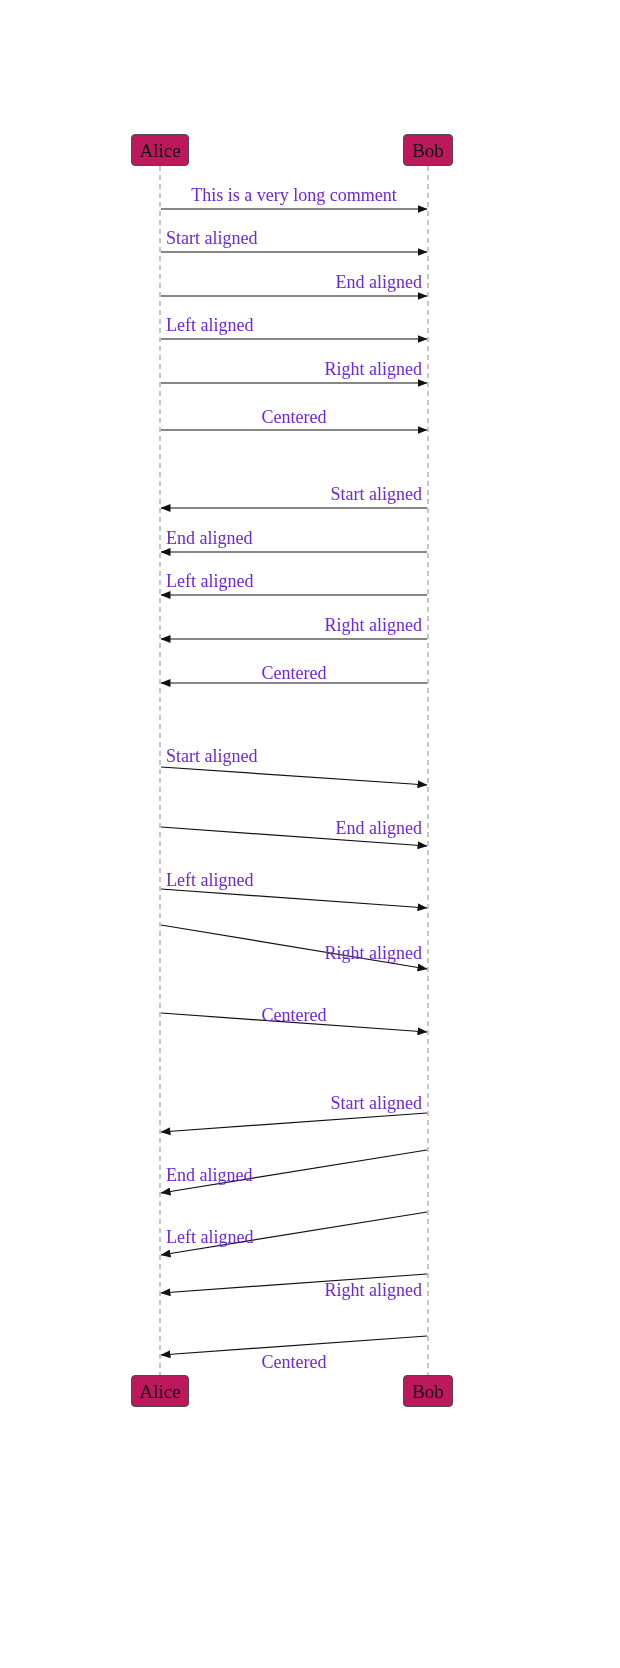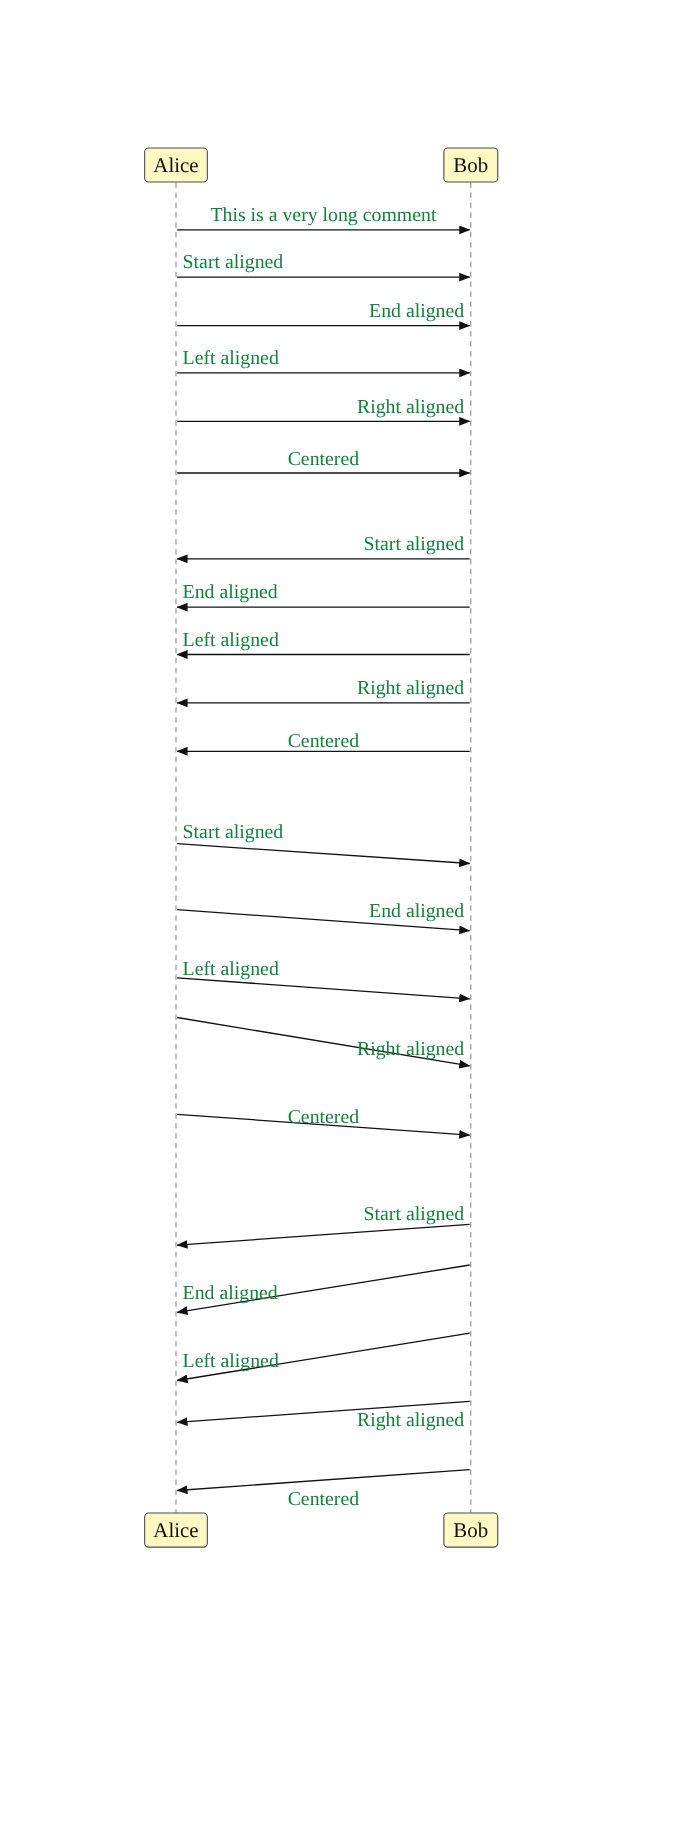--- a/index.html
+++ b/index.html
@@ -20,39 +20,39 @@
     height: 1668px;
   }
   svg#sequence-svg {
     position: absolute;
     left: 0;
     top: 0;
   }
   .lifeline-box {
     position: absolute;
     box-sizing: border-box;
-    background: #fef9c3;
+    background: #be185d;
     border: 1px solid #4a4a55;
     border-radius: 4px;
     font-family: "Liberation Serif", serif;
     font-size: 19px;
     line-height: 1;
     color: #111111;
     text-align: center;
     display: flex;
     align-items: center;
     justify-content: center;
     padding: 4px 9px;
   }
   .msg-label {
     position: absolute;
     font-family: "Liberation Serif", serif;
     font-size: 18px;
     line-height: 1;
-    color: #15803d;
+    color: #6d28d9;
     white-space: nowrap;
   }
   .msg-label.align-start { text-align: left; }
   .msg-label.align-end { text-align: right; }
   .msg-label.align-center { text-align: center; }
 </style>
 </head>
 <body>
 
 <div id="diagram-root">

